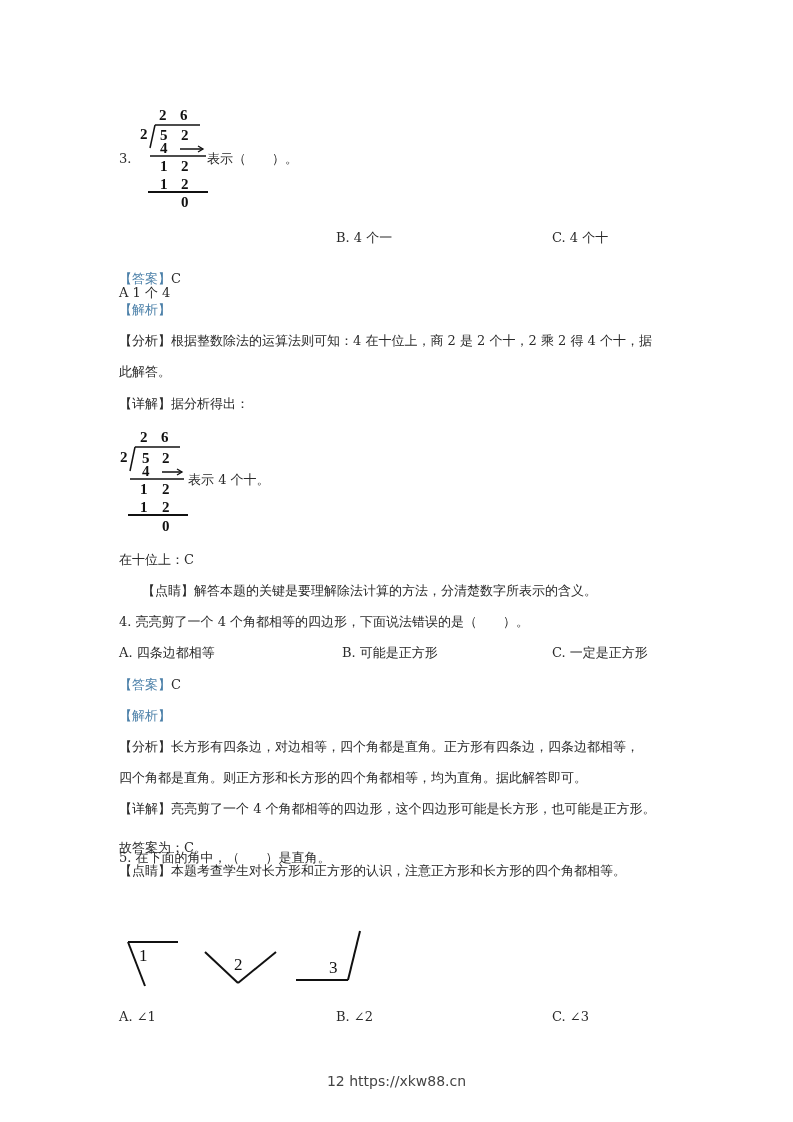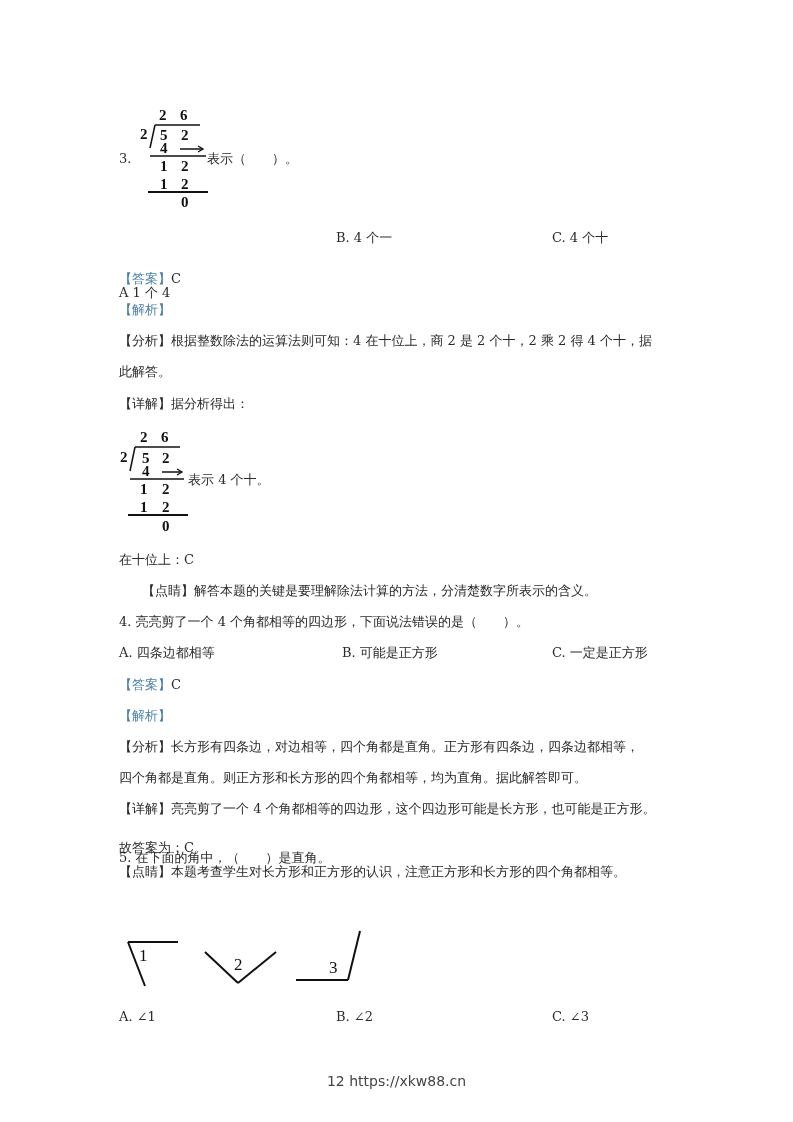--- a/index.html
+++ b/index.html
@@ -94,21 +94,21 @@
 </div>
 <div class="line blue" style="top:708px;">【解析】</div>
 <div class="line" style="top:739px;">
   <span>【分析】</span><span>长方形有四条边，对边相等，四个角都是直角。正方形有四条边，四条边都相等，</span>
 </div>
 <div class="line" style="top:770px;">四个角都是直角。则正方形和长方形的四个角都相等，均为直角。据此解答即可。</div>
 <div class="line" style="top:801px;">
   <span>【详解】</span><span>亮亮剪了一个 4 个角都相等的四边形，这个四边形可能是长方形，也可能是正方形。</span>
 </div>
 <div class="line" style="top:840px;">故答案为：C。</div>
-<div class="line" style="top:864px;">
+<div class="line" style="top:864px;font-family:Liberation Mono, monospace;">
   <span>【点睛】</span><span>本题考查学生对长方形和正方形的认识，注意正方形和长方形的四个角都相等。</span>
 </div>
 
 <div class="line" style="top:850px;">5.  在下面的角中，（　　）是直角。</div>
 
 <div style="position:absolute; left:110px; top:925px; width:280px; height:70px;">
   <svg width="280" height="70" viewBox="0 0 280 70" style="position:absolute; left:0; top:0;">
 
     <line x1="18" y1="17" x2="68" y2="17" stroke="#111" stroke-width="2"></line>
     <line x1="18" y1="17" x2="35" y2="61" stroke="#111" stroke-width="2"></line>

